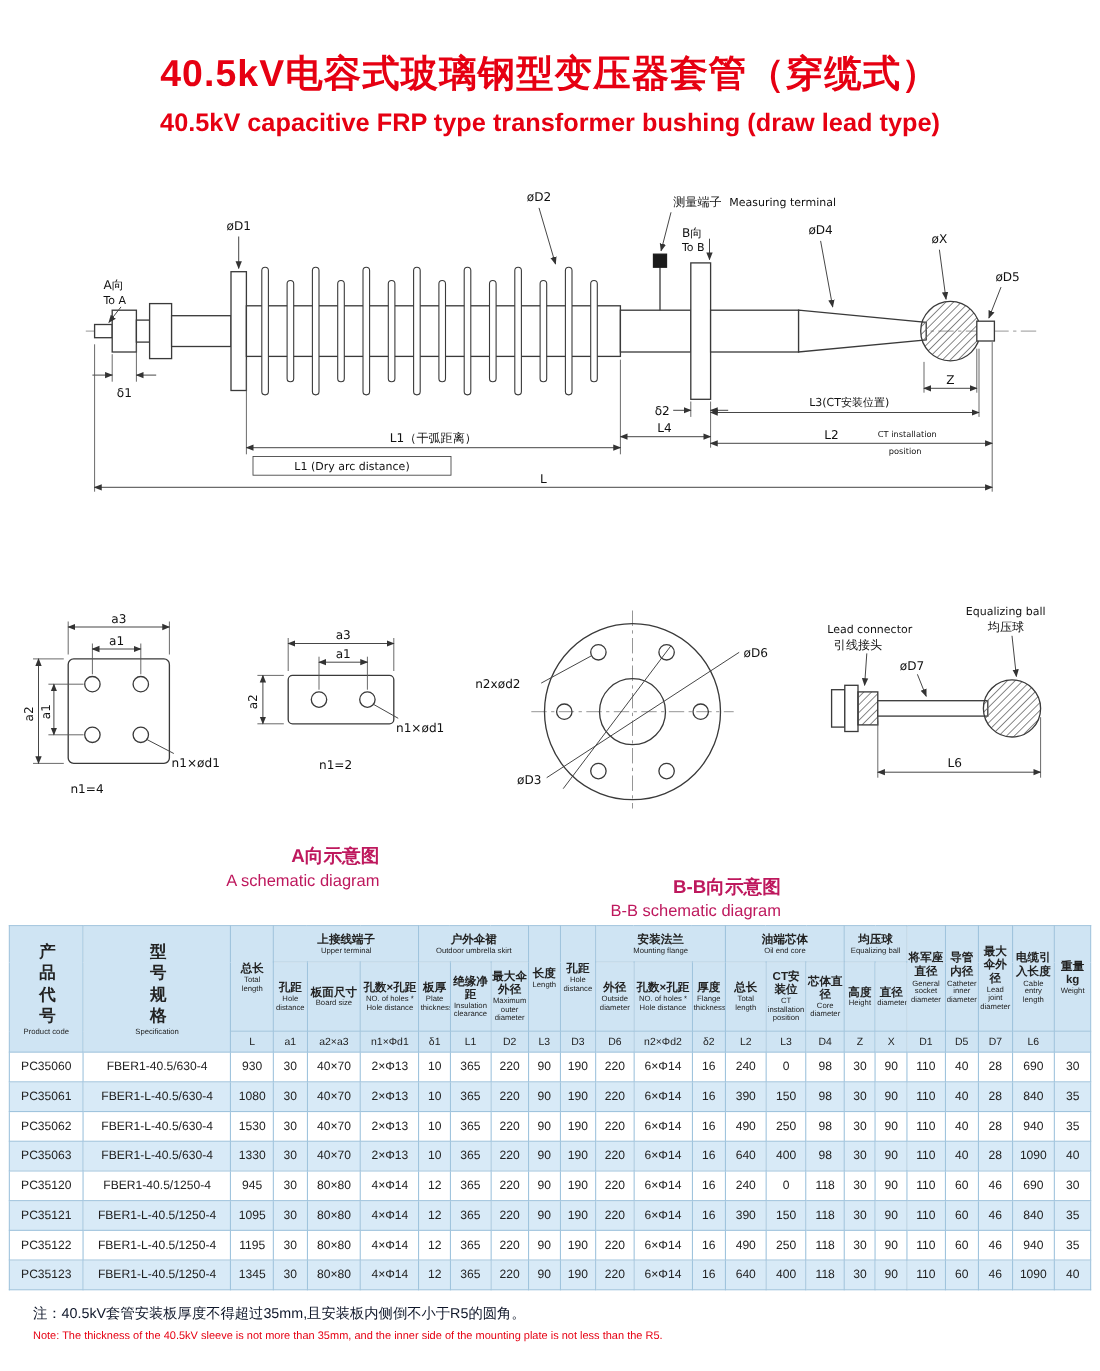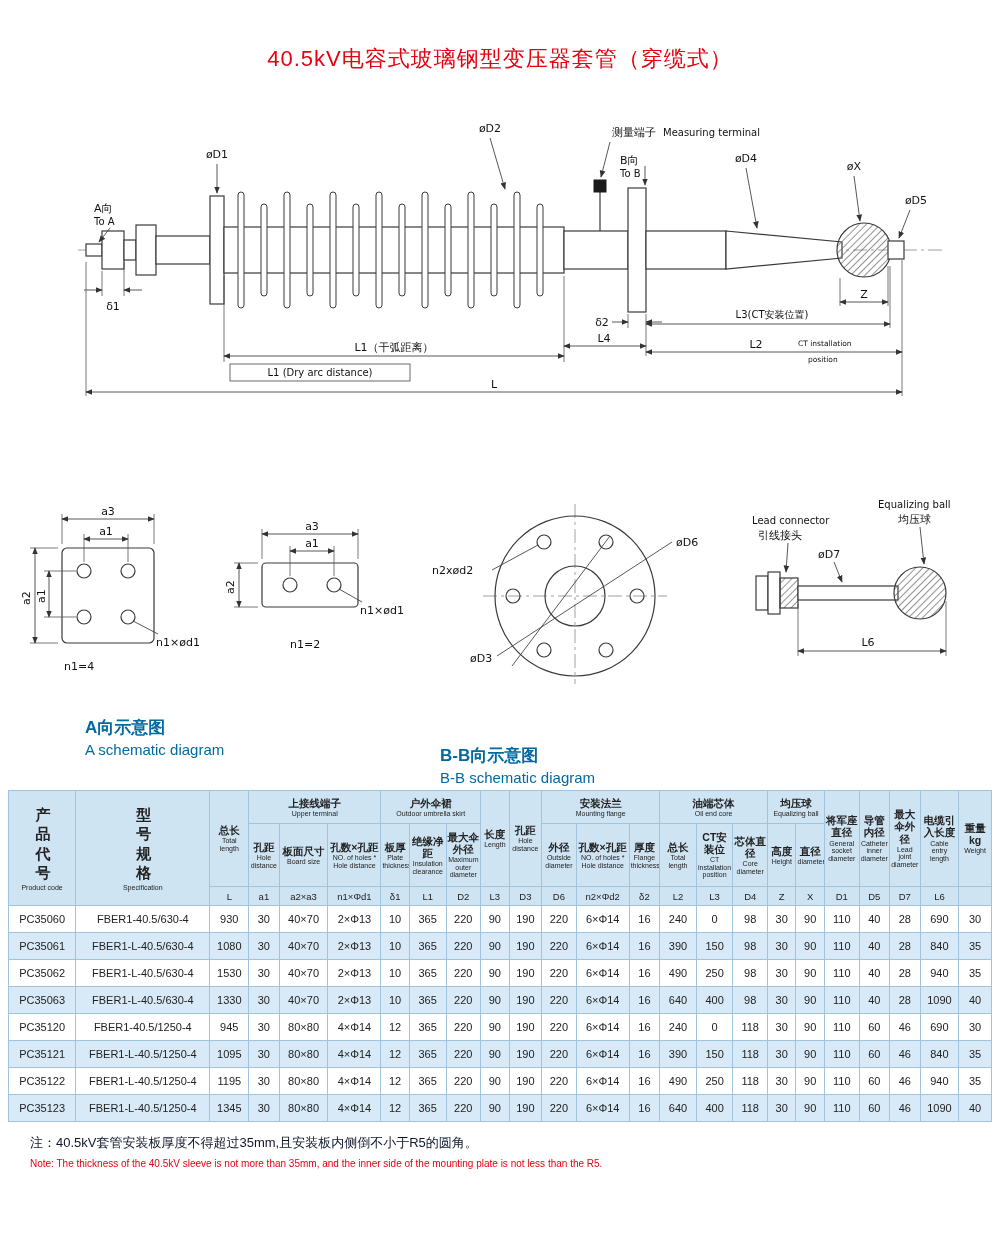--- a/index.html
+++ b/index.html
@@ -1,20 +1,20 @@
 <!DOCTYPE html>
 <html><head>
 <meta charset="utf-8">
 <style>
   html,body {margin:0; padding:0; background:#fff;}
   body {width:1000px; height:1246px; font-family:"Liberation Sans", sans-serif; color:#222; overflow:hidden;}
 
   
   header {text-align:center; padding-top:44px;}
-  h1 {margin:0; font-size:22px; font-weight:normal; color:#e60012; letter-spacing:1px;}
+  h1 {margin:0; font-size:34px; font-weight:bold; color:#e60012; letter-spacing:1px;}
   h2 {margin:8px 0 0; font-size:23px; font-weight:bold; color:#e60012;}
 
   
   svg {display:block; margin:0 auto;}
   .geo  {fill:#fff; stroke:#3a3a3a; stroke-width:1.2;}
   .geon {fill:none; stroke:#3a3a3a; stroke-width:1.2;}
   .shed {fill:#fff; stroke:#3a3a3a; stroke-width:1;}
   .cl   {stroke:#888; stroke-width:.8; stroke-dasharray:14 4 3 4; fill:none;}
   .ext  {stroke:#555; stroke-width:.8;}
   .dim  {stroke:#444; stroke-width:.9; fill:none;}
@@ -23,21 +23,21 @@
   .fillDark {fill:#1b1b1b; stroke:#1b1b1b;}
   svg text {font-family:"DejaVu Sans","Liberation Sans",sans-serif; font-size:11px; fill:#111;}
   text.md {font-size:10px;}
   text.sm {font-size:7.5px;}
   text.anc {text-anchor:middle;}
   .svg-main {margin-top:26px;}
   .svg-views {margin-top:66px;}
 
   
   .captions {position:relative; height:62px; margin-top:32px;}
-  .cap {position:absolute; text-align:left; color:#0369a1;}
+  .cap {position:absolute; text-align:right; color:#be185d;}
   .cap .zh {font-size:17px;}
   .cap .en {font-size:15px; margin-top:4px;}
   .cap-a {left:85px; width:260px;}
   .cap-b {left:440px; width:270px;margin-top:28px;}
 
   
   table {border-collapse:collapse; width:984px; margin:10px auto 0; table-layout:fixed; background:#fff;}
   th,td {border:1px solid #a0c4dd; text-align:center; vertical-align:middle; padding:1px 1px; overflow:hidden;}
   thead th {background:#cfe4f3; font-weight:normal;}
   .h1 th {height:30px;margin-top:13px;}
@@ -54,20 +54,21 @@
   .notes .nzh {color:#0f172a; font-size:13px; margin:0;}
   .notes .nen {color:#e60012; font-size:10px; margin:6px 0 0;}
 </style>
 </head>
 <body>
 
 <div class="page">
 
   <header>
     <h1>40.5kV电容式玻璃钢型变压器套管（穿缆式）</h1>
+    <h2>40.5kV capacitive FRP type transformer bushing (draw lead type)</h2>
   </header>
 
   <svg class="svg-main" width="1000" height="320" viewBox="0 0 1000 320">
     <defs>
       <marker id="ar1" viewBox="0 0 10 10" refX="9" refY="5" markerWidth="8" markerHeight="8" orient="auto-start-reverse">
         <path d="M0,1 L10,5 L0,9 z" fill="#333"></path>
       </marker>
       <pattern id="hatch1" width="5" height="5" patternUnits="userSpaceOnUse" patternTransform="rotate(45)">
         <line x1="0" y1="0" x2="0" y2="5" stroke="#666" stroke-width="1.4"></line>
       </pattern>

